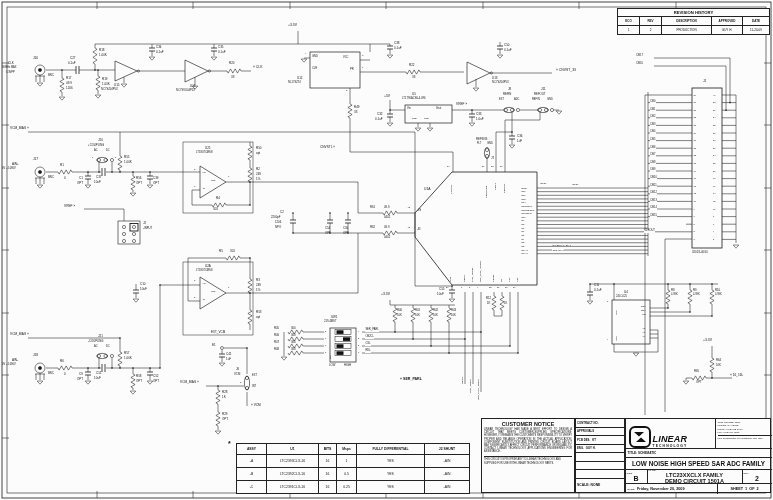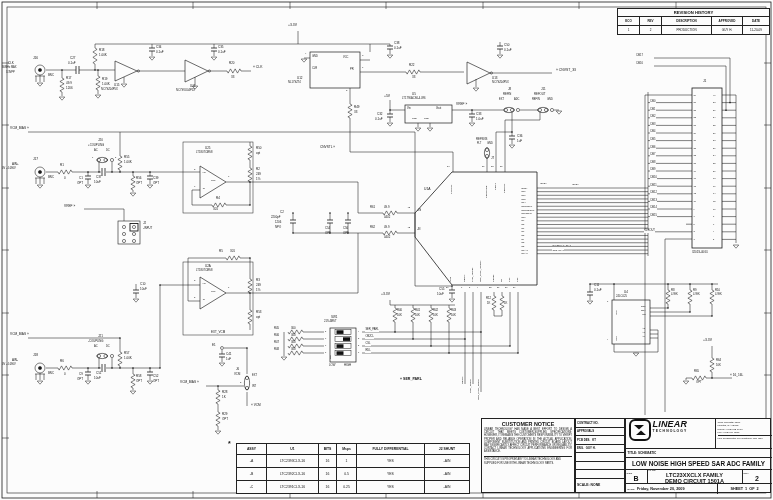--- a/index.html
+++ b/index.html
@@ -26,21 +26,21 @@
   #notice .title{font-size:5.4px;font-weight:bold;text-align:center;margin-bottom:1.5px;}
   #notice .body{text-align:justify;line-height:1.25;}
   #notice .foot{border-top:.5px solid #222;margin-top:2.5px;padding-top:1.5px;line-height:1.25;}
   
   #contract{left:574.5px;top:418px;width:50.5px;height:75px;display:grid;grid-template-rows:repeat(7,1fr) 13px;font-size:2.8px;font-weight:bold;}
   #contract .crow{border-bottom:.5px solid #222;display:flex;align-items:center;padding-left:1.5px;gap:2px;}
   #contract .crow:last-child{border-bottom:none;font-size:3.4px;}
   
   #tblock{left:624.5px;top:418px;width:146px;height:75px;display:grid;grid-template-rows:30px 9px 12px 14px 10px;}
   #tblock .r1{display:flex;border-bottom:.5px solid #222;}
-  .logowrap{width:86px;display:flex;align-items:flex-start;padding-left:3px;border-right:.5px solid #222;}
+  .logowrap{width:86px;display:flex;align-items:flex-end;padding-left:3px;border-right:.5px solid #222;}
   .wordmark{margin-left:2px;}
   .wm1{font-size:9px;font-weight:bold;font-style:italic;letter-spacing:.2px;}
   .wm2{font-size:3.4px;font-weight:bold;letter-spacing:1.1px;}
   .addr{flex:1;font-size:2.5px;line-height:1.3;padding:2px 0 0 2px;}
   .addr .conf{border-top:.4px solid #222;margin-top:1px;padding-top:.8px;}
   #tblock .r2{font-size:3.1px;font-weight:bold;display:flex;align-items:center;padding-left:2px;border-bottom:.5px solid #222;}
   #tblock .r3{font-size:6.4px;font-weight:bold;display:flex;align-items:center;justify-content:center;border-bottom:.5px solid #222;white-space:nowrap;}
   #tblock .r4{display:flex;border-bottom:.5px solid #222;}
   .szc{width:22px;}
   .icc{width:95px;}

